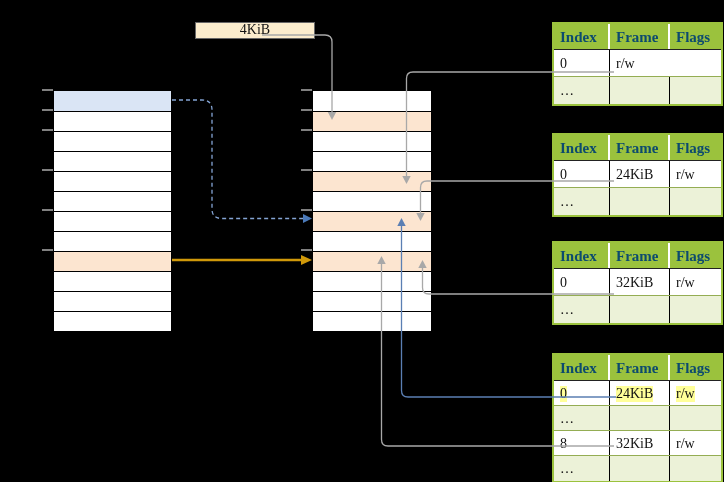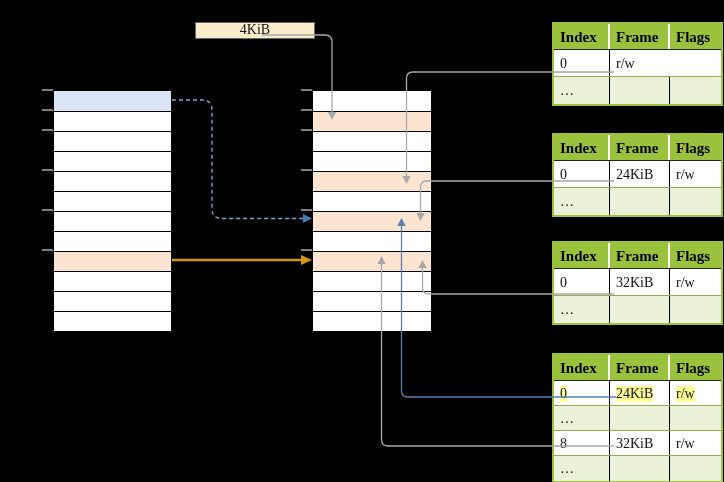--- a/index.html
+++ b/index.html
@@ -12,21 +12,21 @@
   
   .memcol{position:absolute;border:1px solid #000;background:#fff;box-sizing:border-box;}
   .memrow{box-sizing:border-box;border-top:1px solid #000;}
   .memrow:first-child{border-top:none;}
   .tick{position:absolute;width:11px;height:2px;}
   
   .ptable{position:absolute;box-sizing:border-box;border-width:2px;border-style:solid;}
   .prow{display:flex;box-sizing:border-box;}
   .pcell{box-sizing:border-box;overflow:hidden;white-space:nowrap;padding:1px 0 0 6px;
          font-size:14px;color:#111;display:flex;align-items:center;}
-  .hcell{font-weight:bold;color:#000000;font-size:15px;}
+  .hcell{font-weight:bold;color:#0c4a6e;font-size:15px;}
   svg#overlay{position:absolute;left:0;top:0;pointer-events:none;}
 </style>
 </head>
 <body>
 
 <div id="canvas">
   <div id="psbox" style="background: rgb(251, 236, 205);">
     <span>4KiB</span>
   </div>
   <div id="columns">

